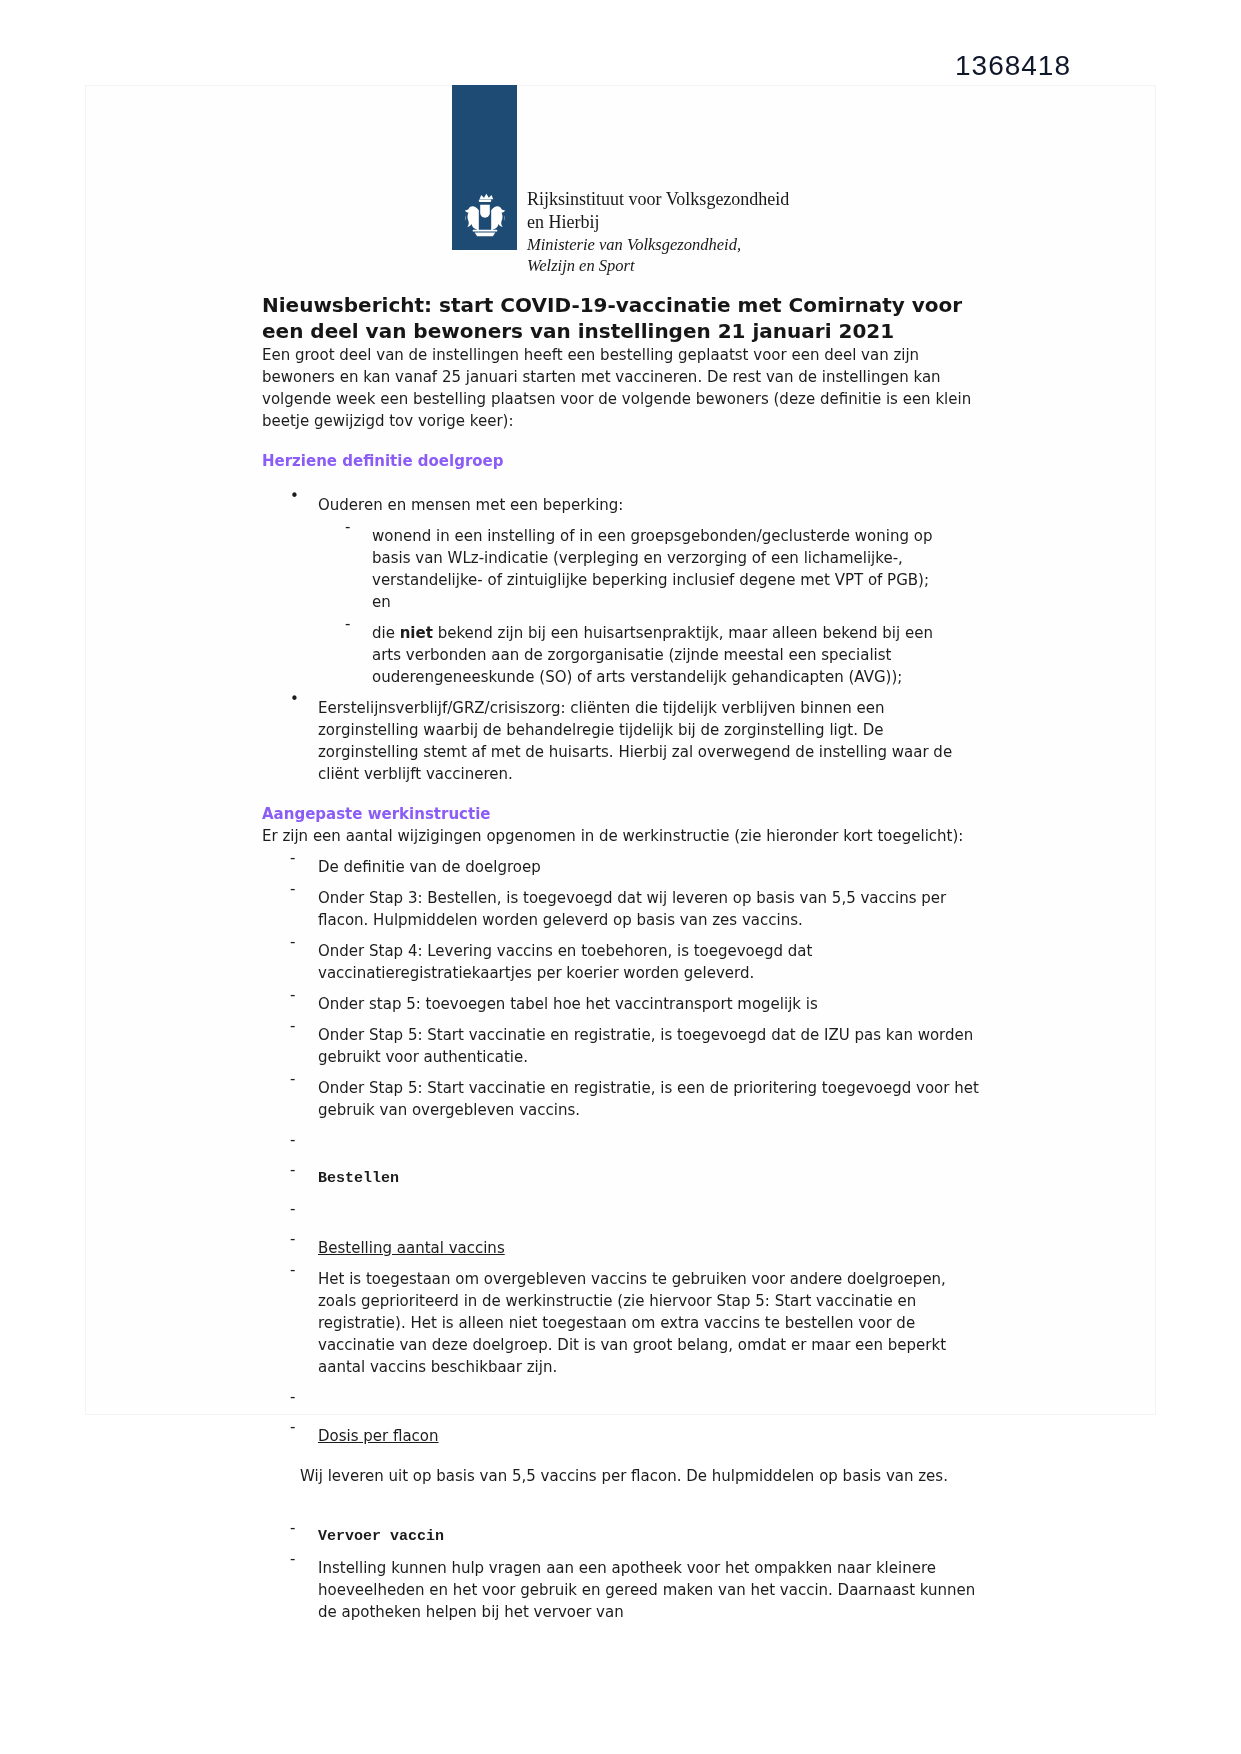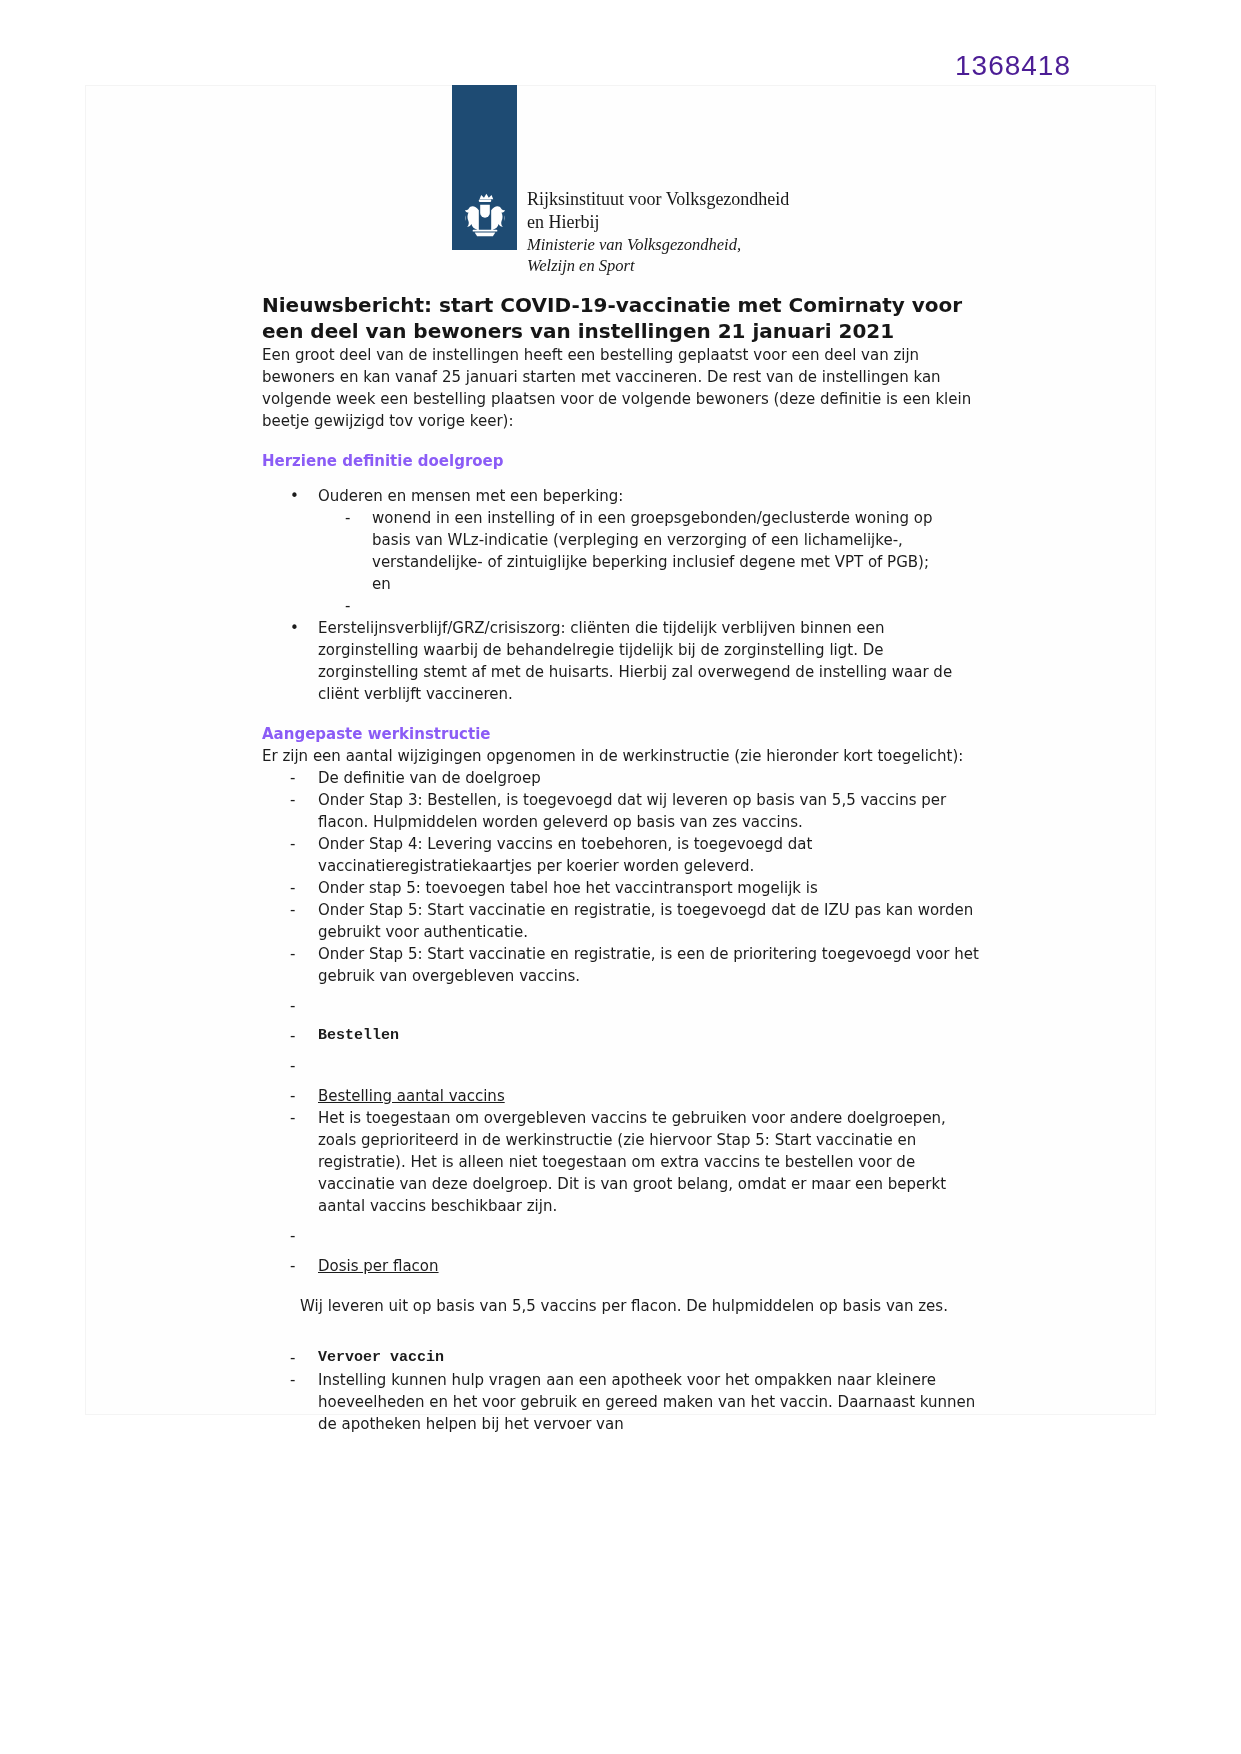--- a/index.html
+++ b/index.html
@@ -10,21 +10,21 @@
     color:#1c1c1c;
     -webkit-font-smoothing:antialiased;
   }
   .scan-page {
     position:absolute; left:85px; top:85px; width:1071px; height:1330px;
     background:#fefefe; border:1px solid #f4f4f4;
   }
   .doc-number {
     position:absolute; left:955px; top:50px;
     font-family:"Liberation Sans", sans-serif;
-    font-size:28px; letter-spacing:1px; color:#4c1d95;
+    font-size:28px; letter-spacing:1px; color:#0f172a;
   }
   
   .brand { position:absolute; left:452px; top:85px; width:420px; height:180px; }
   .brand-bar {
     position:absolute; left:0; top:0; width:65px; height:165px;
     background:#1e4b73;
     display:flex; flex-direction:column; justify-content:flex-end; align-items:center;
     padding-bottom:5px;
   }
   .brand-bar svg { display:block; }
@@ -46,21 +46,21 @@
   .intro { margin-bottom:18px; }
   h3.sect { font-size:15px; line-height:22px; font-weight:700; color:#8b5cf6; }
   .sect-doelgroep { margin-bottom:13px; }
   .list { list-style:none; }
   .row { display:flex; align-items:flex-start; }
   .row .marker { flex:0 0 28px; }
   .row.top { padding-left:28px; }
   .row.sub { padding-left:83px; }
   .row.sub .marker { flex:0 0 27px; }
   .row.sub .txt { max-width:575px; }
-  .row .txt { flex:1 1 auto; }
+  .row .txt { flex:1 1 auto;margin-top:9px; }
   .after-list { margin-bottom:18px; }
   .sp { margin-top:8px; }
   .bold-item { font-weight:700;font-family:Liberation Mono, monospace; }
   .underline-item { text-decoration:underline; }
   .dosis-para { margin-top:18px;text-align:center; }
   .vervoer-list { margin-top:30px; }
   b { font-weight:700; }
 </style>
 </head>
 <body>
@@ -112,20 +112,21 @@
     <div class="row top">
       <span class="marker">•</span>
       <span class="txt">Ouderen en mensen met een beperking:</span>
     </div>
     <div class="row sub">
       <span class="marker">-</span>
       <span class="txt">wonend in een instelling of in een groepsgebonden/geclusterde woning op basis van WLz-indicatie (verpleging en verzorging of een lichamelijke-, verstandelijke- of zintuiglijke beperking inclusief degene met VPT of PGB); en</span>
     </div>
     <div class="row sub">
       <span class="marker">-</span>
+      <span class="txt"><span>die </span><b>niet</b><span> bekend zijn bij een huisartsenpraktijk, maar alleen bekend bij een arts verbonden aan de zorgorganisatie (zijnde meestal een specialist ouderengeneeskunde (SO) of arts verstandelijk gehandicapten (AVG));</span></span>
     </div>
     <div class="row top">
       <span class="marker">•</span>
       <span class="txt">Eerstelijnsverblijf/GRZ/crisiszorg: cliënten die tijdelijk verblijven binnen een zorginstelling waarbij de behandelregie tijdelijk bij de zorginstelling ligt. De zorginstelling stemt af met de huisarts. Hierbij zal overwegend de instelling waar de cliënt verblijft vaccineren.</span>
     </div>
   </div>
 
   <h3 class="sect">Aangepaste werkinstructie</h3>
   <p>Er zijn een aantal wijzigingen opgenomen in de werkinstructie (zie hieronder kort toegelicht):</p>
 

